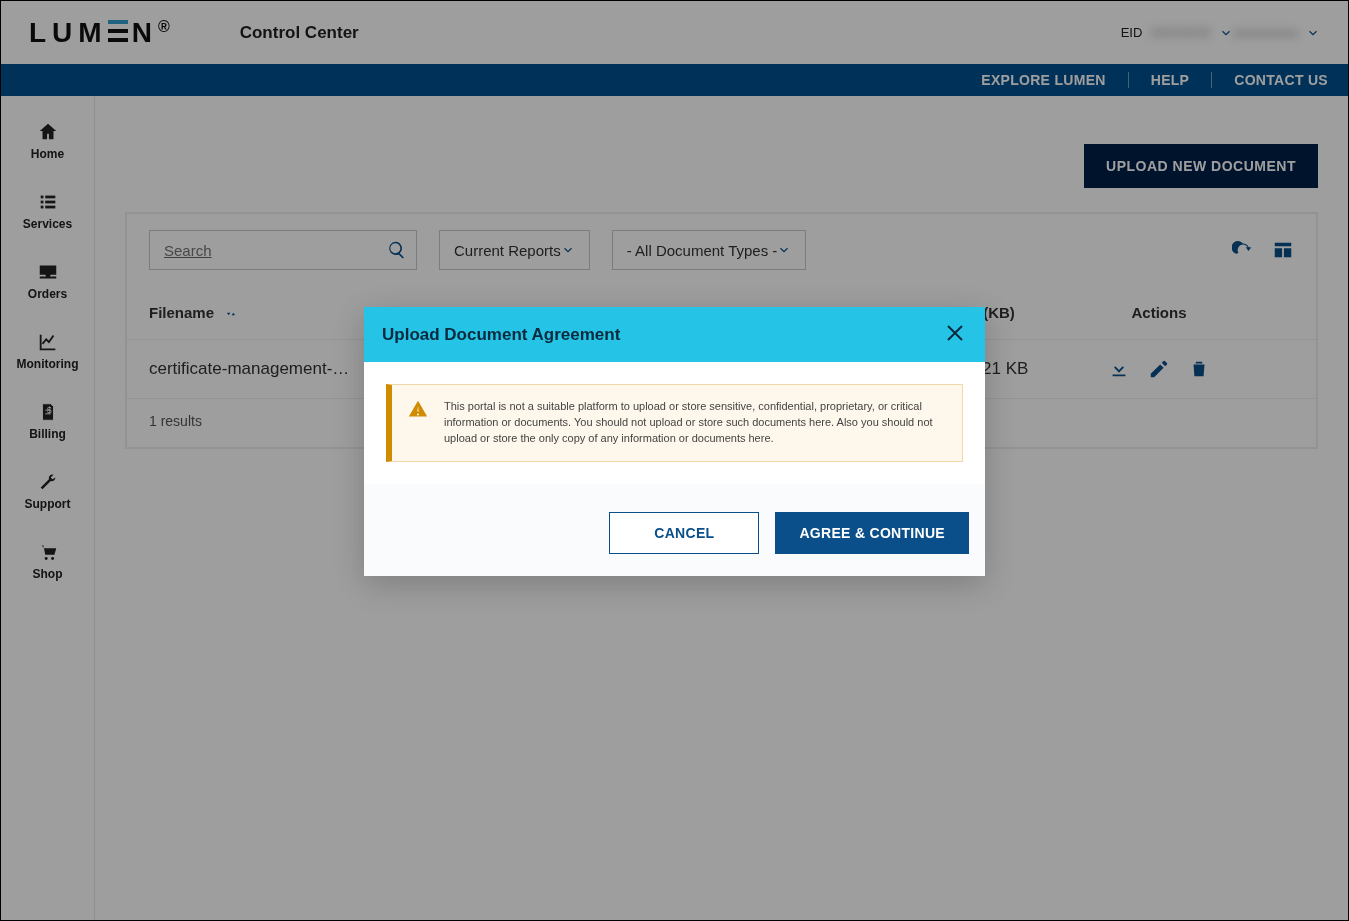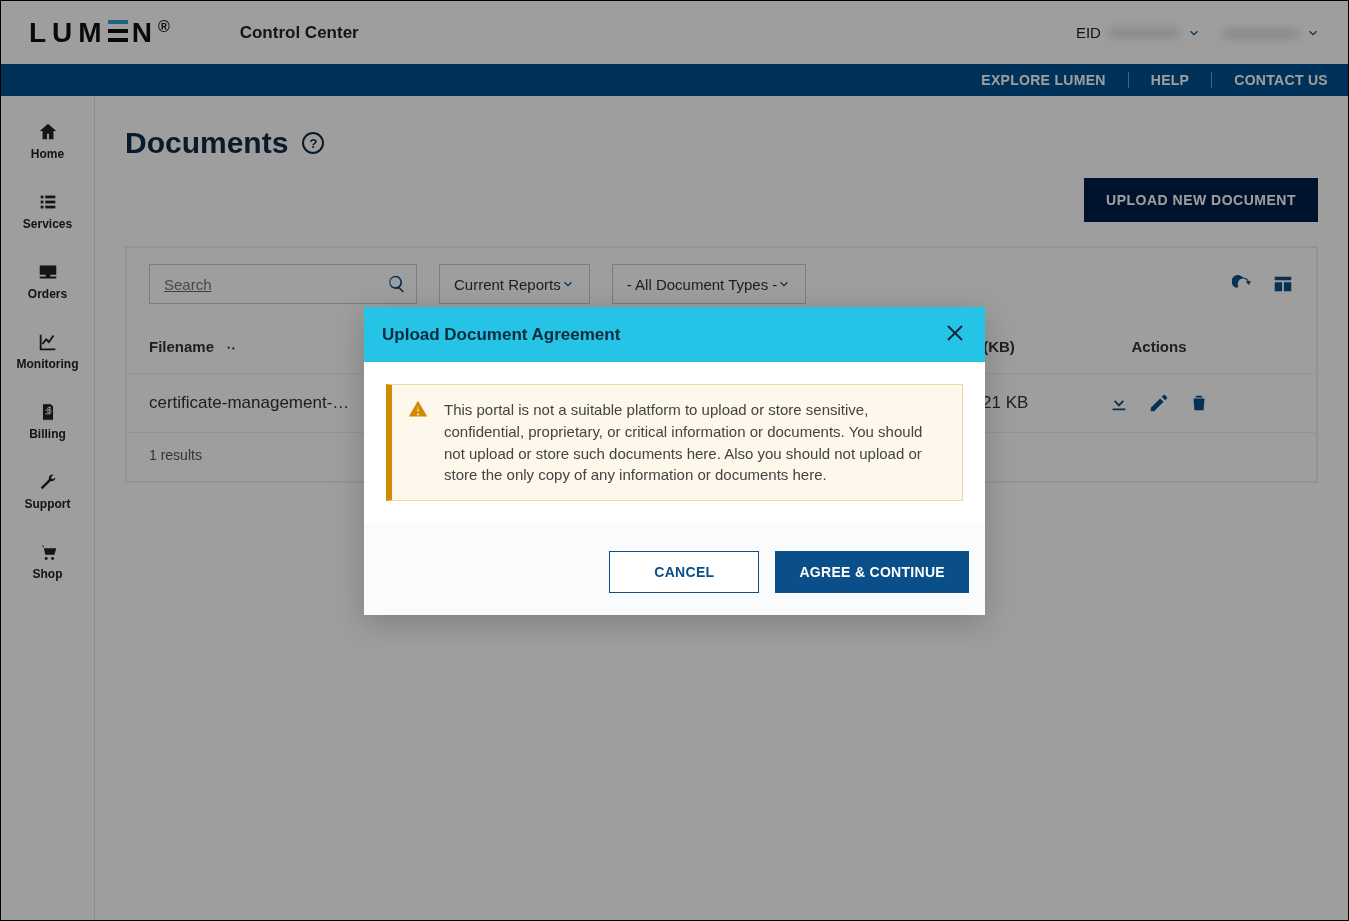--- a/index.html
+++ b/index.html
@@ -4,21 +4,21 @@
 <style>
   * { box-sizing: border-box; margin: 0; padding: 0; }
   html, body { height: 100%; font-family: Arial, Helvetica, sans-serif; color:#222; }
   body { width:1349px; height:921px; overflow:hidden; position:relative; background:#fff; border:1px solid #000;}
 
   
   .top-bar { height:63px; display:flex; align-items:center; padding:0 28px; background:#fff; }
   .logo { font-size:28px; font-weight:700; letter-spacing:6px; color:#111; font-family:Arial,Helvetica,sans-serif;}
   .logo .bar { display:inline-block; vertical-align:top; }
   .app-title { margin-left:70px; font-size:17px; font-weight:700; color:#222;}
-  .top-right { margin-left:auto; display:flex; align-items:flex-end; gap:22px; font-size:15px; color:#222;}
+  .top-right { margin-left:auto; display:flex; align-items:flex-end; font-size:13px; color:#222;}
   .eid { display:flex; align-items:center; gap:8px;}
   .blur { filter: blur(5px); color:#888; }
   .chev { width:14px; height:14px; display:inline-block;}
 
   
   .sub-bar { height:32px; background:#00508f; display:flex; align-items:center; justify-content:flex-end; padding-right:20px; gap:22px;}
   .sub-bar a { color:#fff; font-size:14px; font-weight:700; text-decoration:none; letter-spacing:0.3px;}
   .sub-sep { width:1px; height:16px; background:#6da3cc;}
 
   
@@ -60,21 +60,21 @@
 
   
   .overlay { position:absolute; inset:0; background:rgba(0,0,0,0.38); display:flex; align-items:flex-start; justify-content:center; padding-top:306px;}
   .modal { width:621px; background:#fff; box-shadow:0 8px 30px rgba(0,0,0,0.2);}
   .modal-head { background:#25c3e6; height:55px; display:flex; align-items:center; justify-content:space-between; padding:0 18px;}
   .modal-title { font-size:17px; color:#0b2a3d; font-weight:700;}
   .close-x svg { width:24px; height:24px; stroke:#0b2a3d; stroke-width:2;}
   .modal-body { padding:22px;}
   .warn-box { display:flex; gap:16px; border:1px solid #f0d8a8; border-left:6px solid #d18b00; background:#fdf7ec; padding:14px 16px;}
   .warn-ico svg { width:20px; height:20px; fill:#d18b00;}
-  .warn-text { font-size:15px; line-height:1.45; color:#444;}
+  .warn-text { font-size:11px; line-height:1.45; color:#444;}
   .modal-foot { display:flex; justify-content:flex-end; gap:16px; padding:28px 16px 22px; background:#fafbfc;}
   .btn-outline { border:1px solid #0a4f8a; background:#fff; color:#0a4f8a; font-weight:700; font-size:14px; padding:12px 44px; letter-spacing:0.3px; cursor:pointer;}
   .btn-agree { border:none; background:#0a4f8a; color:#fff; font-weight:700; font-size:14px; padding:12px 24px; letter-spacing:0.3px; cursor:pointer;}
 </style>
 </head>
 <body>
 
 <div class="top-bar">
   <div class="logo">
     <span>L</span><span>U</span><span>M</span><span class="bar"><svg width="24" height="22" viewBox="0 0 24 22">
@@ -171,24 +171,20 @@
           <path d="M5 5h2l2 10h10l2-7H8"></path>
           <circle cx="10" cy="19" r="1.6"></circle>
           <circle cx="17" cy="19" r="1.6"></circle>
         </svg>
       </span>
     <span class="lbl">Shop</span>
   </div>
 </div>
 
 <div class="main">
-  <div class="page-head">
-    <div class="page-title">Documents</div>
-    <div class="help-circ">?</div>
-  </div>
   <div class="upload-row">
     <button class="btn-primary">UPLOAD NEW DOCUMENT</button>
   </div>
 
   <div class="panel">
     <div class="toolbar">
       <div class="search-wrap">
         <input class="search" placeholder="Search" style="">
         <svg class="search-ico" viewBox="0 0 24 24">
             <path d="M10 2a8 8 0 015.3 13.9l5 5-1.4 1.4-5-5A8 8 0 1110 2zm0 2a6 6 0 100 12 6 6 0 000-12z"></path>

